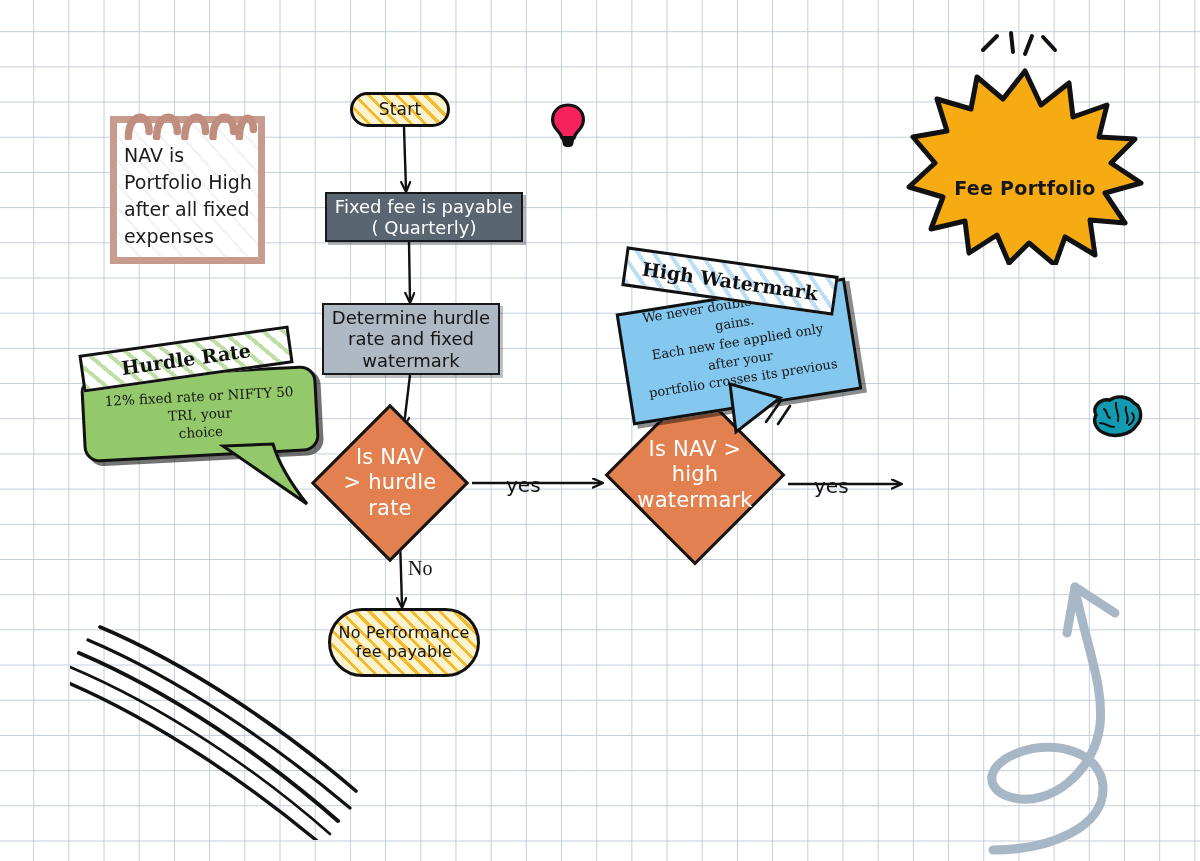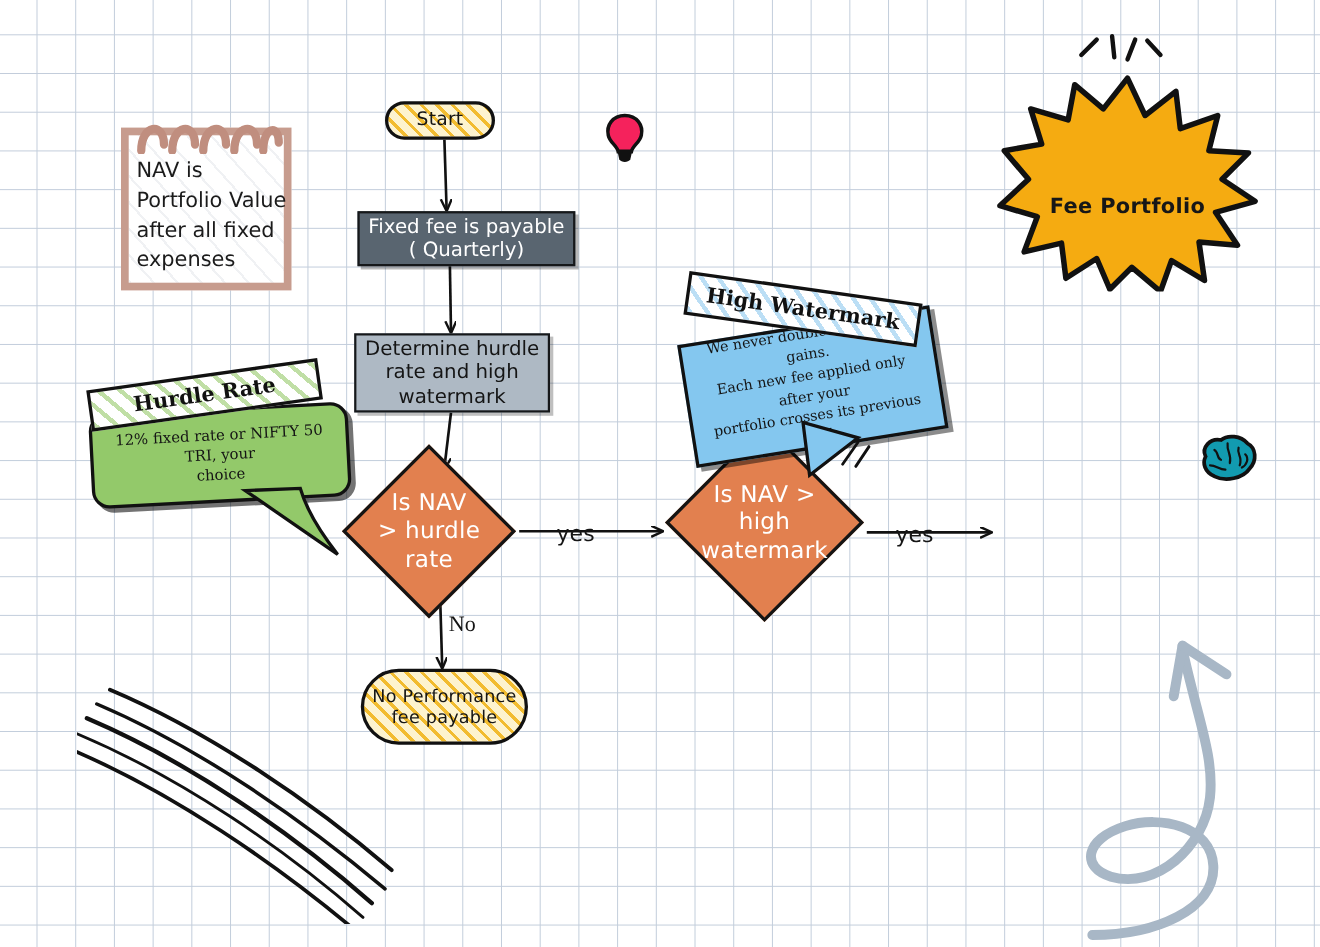--- a/index.html
+++ b/index.html
@@ -203,21 +203,21 @@
       <g stroke="#c08e7f" fill="none" stroke-width="8" stroke-linecap="round">
         <path d="M10 32 C10 6, 32 4, 32 26"></path>
         <path d="M40 32 C40 6, 62 4, 62 26"></path>
         <path d="M70 32 C70 6, 92 4, 92 26"></path>
         <path d="M100 32 C100 6, 122 4, 122 26"></path>
         <path d="M128 32 C128 8, 143 6, 143 24"></path>
       </g>
     </svg>
   </div>
   <div class="notepad-text" style="left:124px; top:142px; width:150px;">NAV is
-Portfolio Value
+Portfolio High
 after all fixed
 expenses</div>
 
   <svg class="abs" style="left:975px; top:28px;" width="90" height="40" viewBox="0 0 90 40">
     <g stroke="#111111" stroke-width="4" stroke-linecap="round">
       <line x1="8" y1="22" x2="22" y2="8"></line>
       <line x1="36" y1="5" x2="38" y2="24"></line>
       <line x1="57" y1="8" x2="50" y2="26"></line>
       <line x1="80" y1="22" x2="68" y2="9"></line>
     </g>
@@ -272,21 +272,21 @@
   <div class="edge-label" style="left:506px; top:473px;">yes</div>
   <div class="edge-label" style="left:408px; top:557px;font-family:Liberation Serif, serif;">No</div>
   <div class="edge-label" style="left:814px; top:474px;">yes</div>
 
   <div class="node pill" style="left:350px; top:92px; width:100px; height:35px;">Start</div>
 
   <div class="node box-dark" style="left:311px; top:192px; width:198px; height:50px;">Fixed fee is payable
 ( Quarterly)</div>
 
   <div class="node box-light" style="left:322px; top:303px; width:178px; height:72px;">Determine hurdle
-rate and high
+rate and fixed
 watermark</div>
 
   <div class="diamond-wrap" style="left:334px; top:427px; width:112px; height:112px;">
     <div class="diamond-shape"></div>
     <div class="diamond-label">Is NAV
 &gt; hurdle
 rate</div>
   </div>
 
   <div class="diamond-wrap" style="left:631px; top:411px; width:128px; height:128px;">

